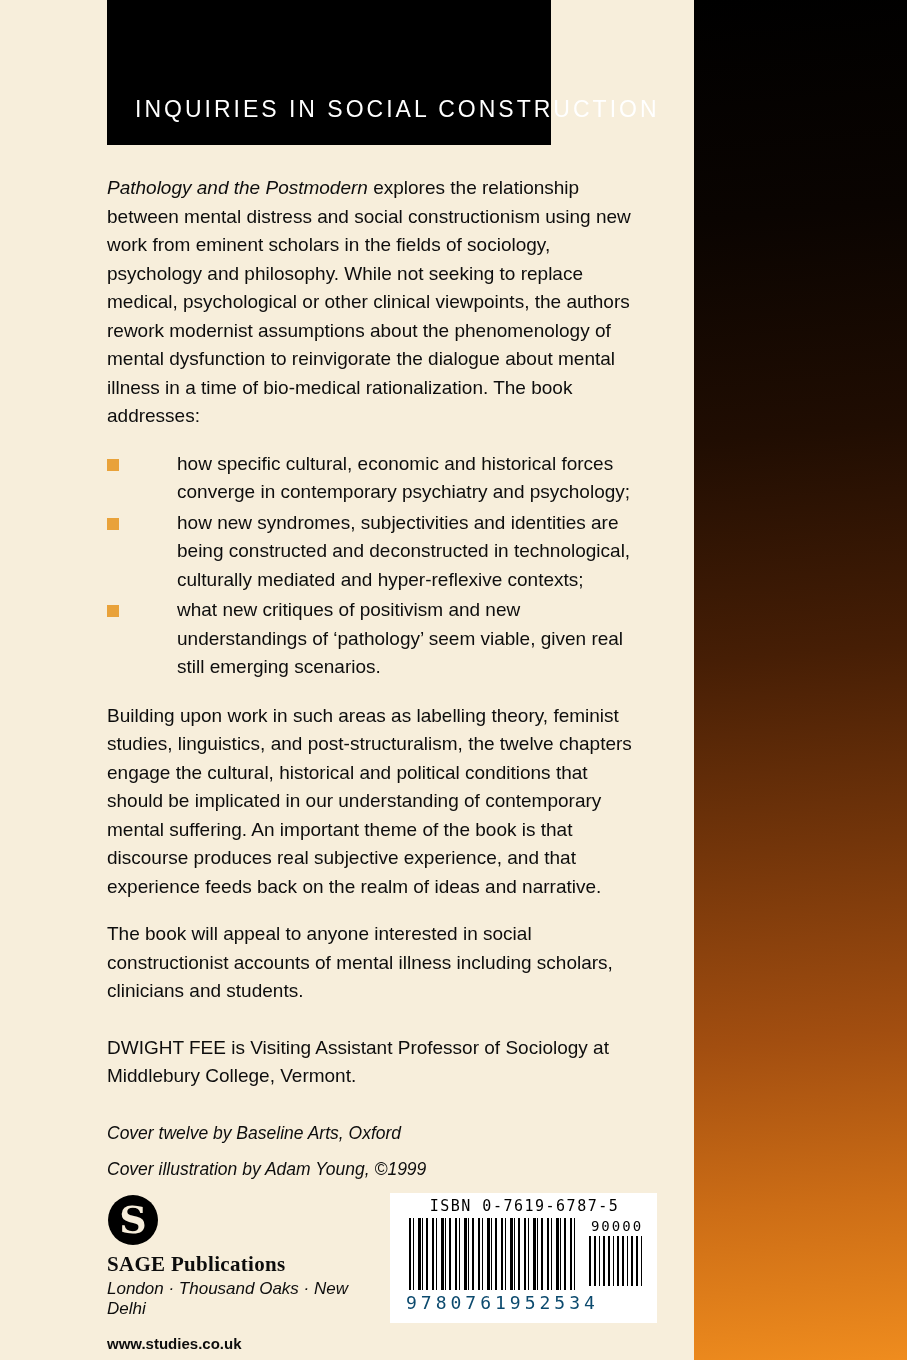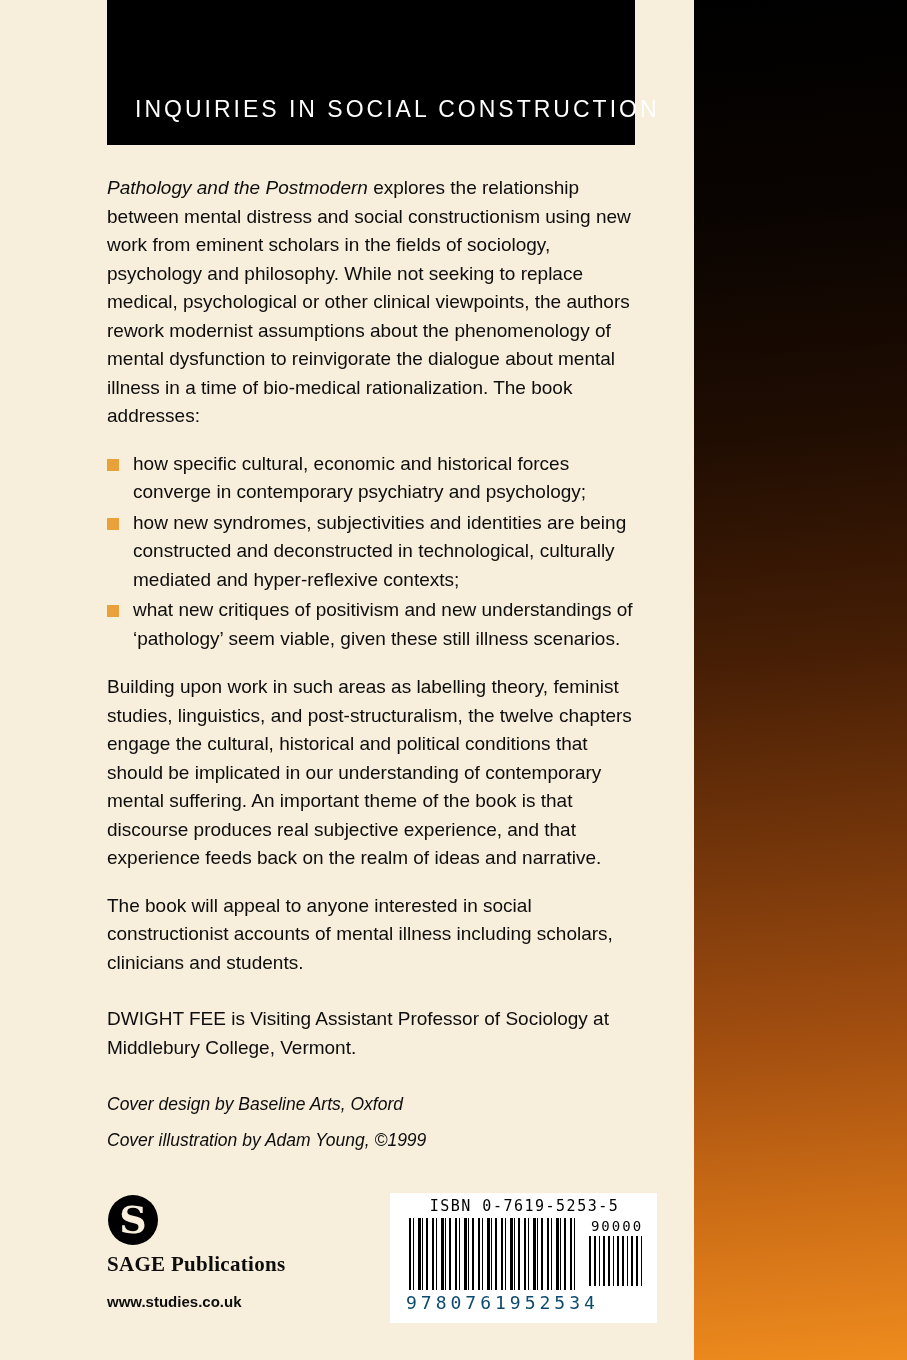--- a/index.html
+++ b/index.html
@@ -19,21 +19,21 @@
       #0a0401 16%,
       #200d02 32%,
       #461e05 48%,
       #73350a 62%,
       #a24e10 76%,
       #cc6d16 88%,
       #ef8c1e 100%);
   }
   
   .banner{
-    position:absolute;left:107px;top:0;width:528px;height:145px;
+    position:absolute;left:107px;top:0;width:444px;height:145px;
     background:#000;
     display:flex;align-items:flex-end;
     box-sizing:border-box;
     padding:0 18px 22px 28px;
   }
   .banner-title{
     color:#ffffff;
     font-size:23px;
     letter-spacing:3px;
     font-weight:400;
@@ -43,20 +43,21 @@
   .content{
     position:absolute;left:107px;top:174px;width:532px;
     font-size:19px;line-height:28.5px;
   }
   .para{margin:0 0 19px 0;}
   .italic{font-style:italic;}
   .bullets{margin:2px 0 20px 0;}
   .bullet-item{
     display:flex;align-items:flex-start;
     margin:0 0 2px 0;
+    gap:44px;
   }
   .bullet-square{
     flex:0 0 auto;
     width:12px;height:12px;
     background:#e9a23a;
     margin:9px 14px 0 0;
   }
   .bullet-text{flex:1;}
   .author-para{margin:28px 0 4px 0;}
   .credit{
@@ -151,46 +152,47 @@
       <div class="bullet-item">
         <span class="bullet-square"></span>
         <span class="bullet-text">how specific cultural, economic and historical forces converge in contemporary psychiatry and psychology;</span>
       </div>
       <div class="bullet-item">
         <span class="bullet-square"></span>
         <span class="bullet-text">how new syndromes, subjectivities and identities are being constructed and deconstructed in technological, culturally mediated and hyper-reflexive contexts;</span>
       </div>
       <div class="bullet-item">
         <span class="bullet-square"></span>
-        <span class="bullet-text">what new critiques of positivism and new understandings of ‘pathology’ seem viable, given these still illness scenarios.</span>
+        <span class="bullet-text">what new critiques of positivism and new understandings of ‘pathology’ seem viable, given real still emerging scenarios.</span>
       </div>
     </div>
 
     <p class="para">Building upon work in such areas as labelling theory, feminist studies, linguistics, and post-structuralism, the twelve chapters engage the cultural, historical and political conditions that should be implicated in our understanding of contemporary mental suffering. An important theme of the book is that discourse produces real subjective experience, and that experience feeds back on the realm of ideas and narrative.</p>
 
     <p class="para">The book will appeal to anyone interested in social constructionist accounts of mental illness including scholars, clinicians and students.</p>
 
     <p class="para author-para">DWIGHT FEE is Visiting Assistant Professor of Sociology at Middlebury College, Vermont.</p>
 
-    <p class="credit first">Cover design by Baseline Arts, Oxford</p>
+    <p class="credit first">Cover twelve by Baseline Arts, Oxford</p>
     <p class="credit">Cover illustration by Adam Young, ©1999</p>
 
   </div>
 
   <div class="publisher">
     <svg class="sage-logo" width="52" height="56" viewBox="0 0 52 56" aria-hidden="true">
       <circle cx="26" cy="28" r="25" fill="#000"></circle>
       <text x="26" y="41" text-anchor="middle" font-family="DejaVu Serif, serif" font-size="38" font-weight="bold" fill="#f7eedb">S</text>
     </svg>
     <div class="pub-name">SAGE Publications</div>
+    <div class="pub-cities">London · Thousand Oaks · New Delhi</div>
     <div class="pub-site">www.studies.co.uk</div>
   </div>
 
   <div class="barcode-box">
-    <div class="isbn-label">ISBN 0-7619-5253-5</div>
+    <div class="isbn-label">ISBN 0-7619-6787-5</div>
     <div class="bars-row">
       <div class="main-bars"></div>
       <div class="addon">
         <div class="addon-num">90000</div>
         <div class="addon-bars"></div>
       </div>
     </div>
     <div class="barcode-number">9780761952534</div>
   </div>
 

